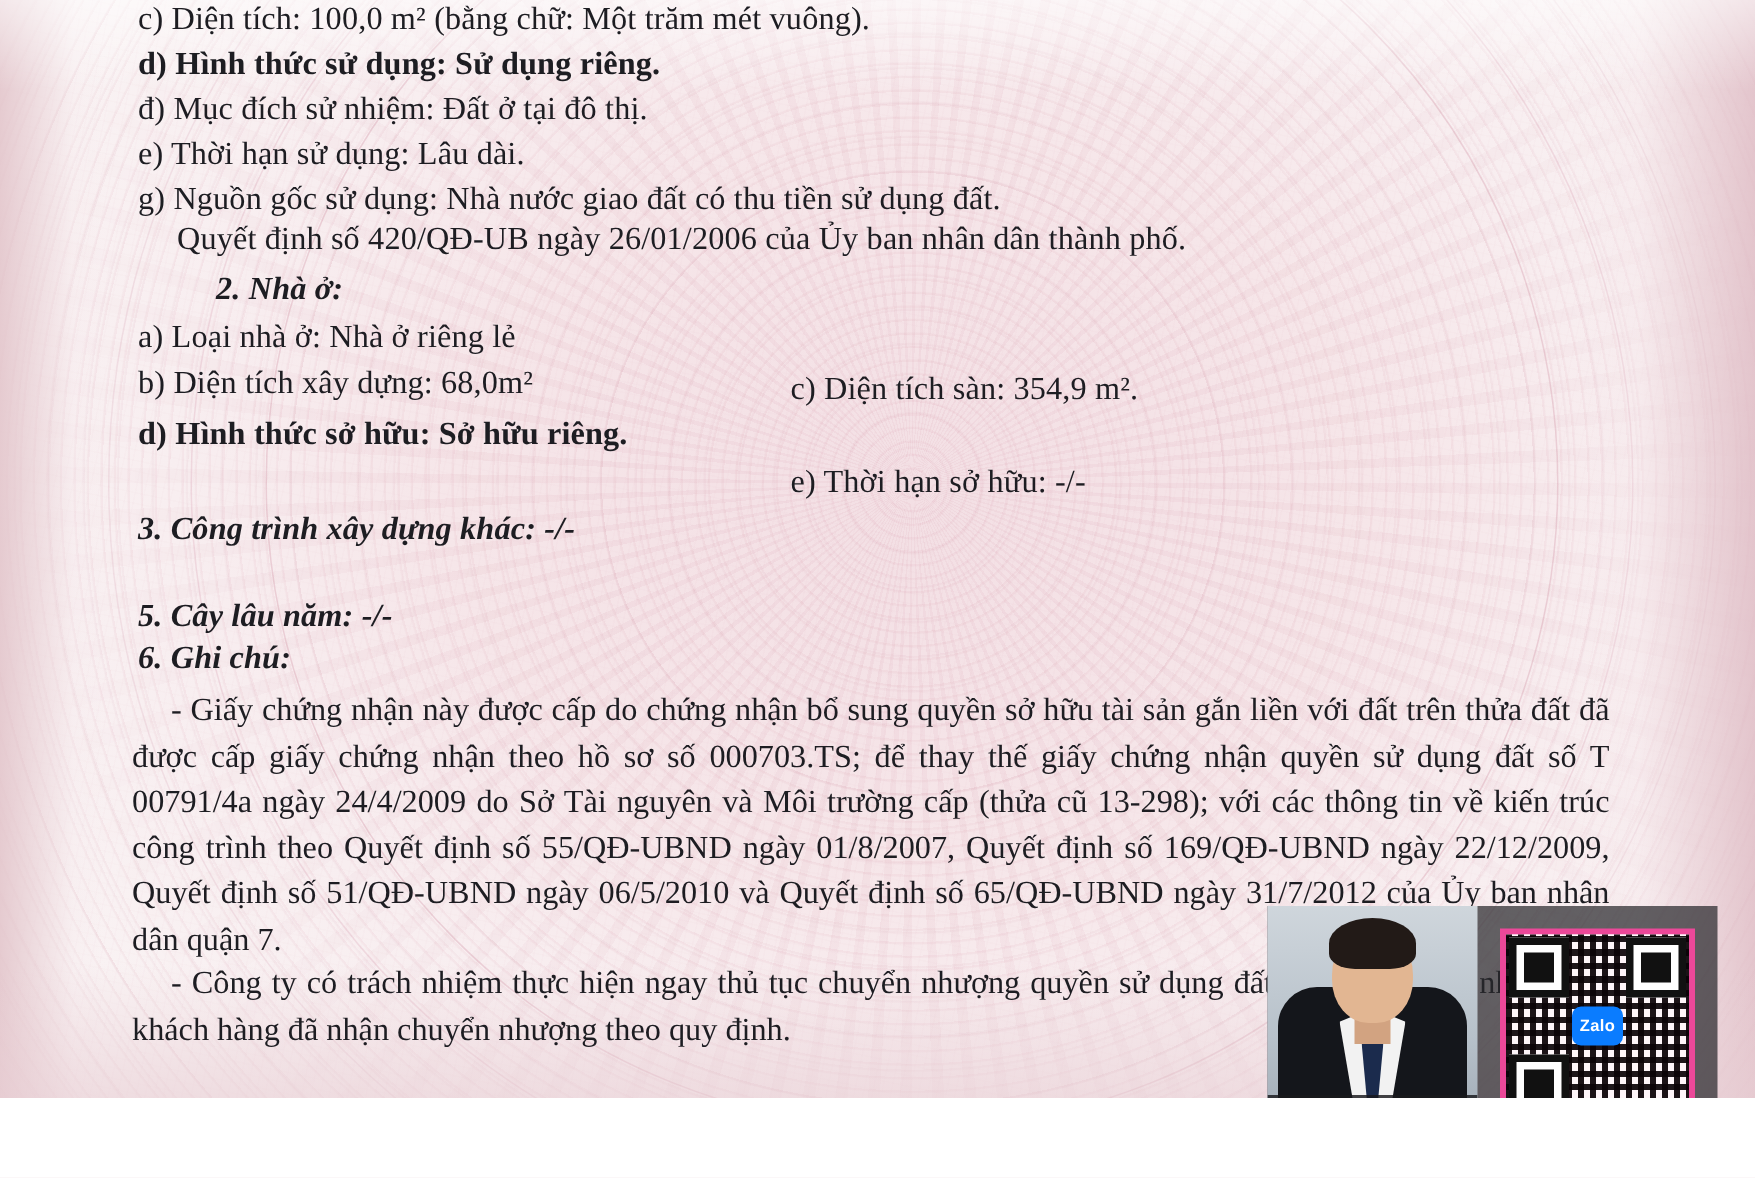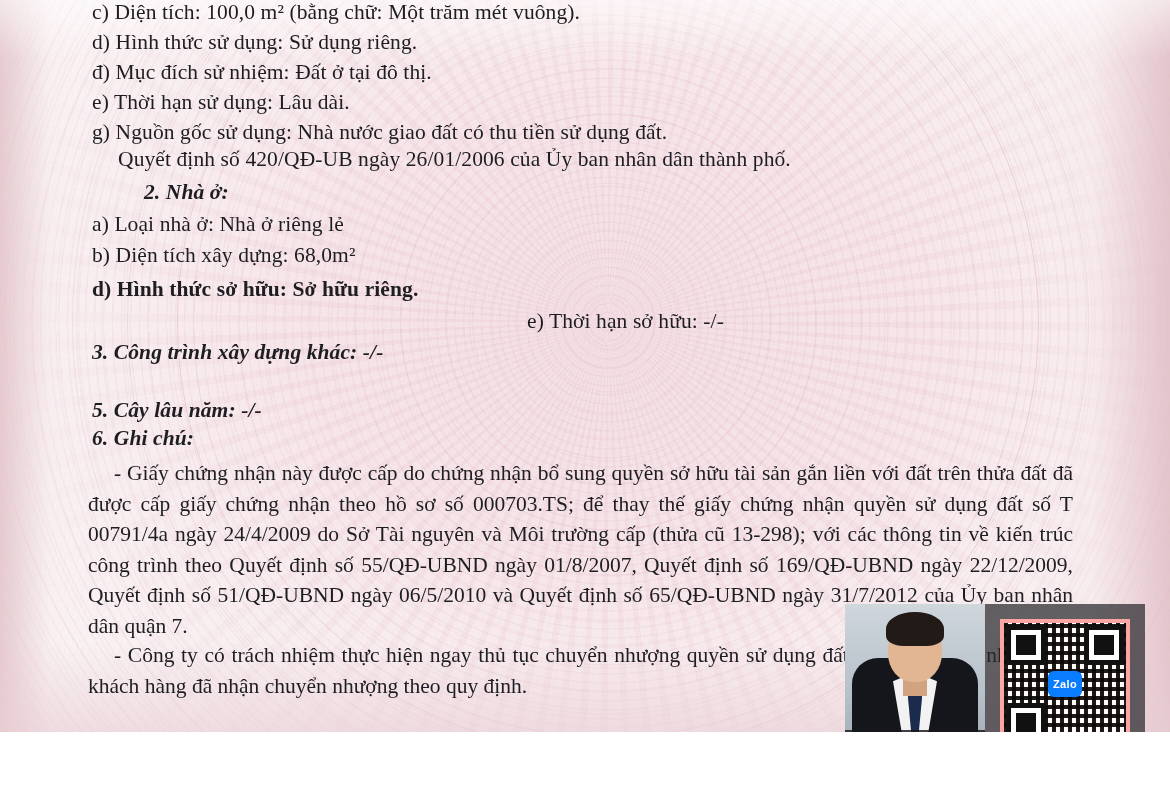--- a/index.html
+++ b/index.html
@@ -210,21 +210,21 @@
   .qr-wrap {
     flex: 1;
     display: flex;
     align-items: center;
     justify-content: center;
   }
   .qr {
     position: relative;
     width: 130px;
     height: 130px;
-    background: #fca5a5;
+    background: #ec4899;
     padding: 4px;
     box-sizing: border-box;
   }
   .qr .cells {
     position: absolute;
     inset: 4px;
     background-image:
       repeating-linear-gradient(90deg, #111 0 4px, #fff 4px 8px),
       repeating-linear-gradient(0deg, rgba(0,0,0,.92) 0 4px, rgba(255,255,255,.92) 4px 9px);
     background-blend-mode: multiply;
@@ -278,30 +278,31 @@
   <div class="bg-ring-line bg-ring-3"></div>
   <div class="bg-texture"></div>
   <div class="bg-left-band"></div>
   <div class="bg-right-band"></div>
   <div class="bg-top-fade"></div>
   <div class="bg-bottom-fade"></div>
 
   <div class="text-layer">
 
     <div class="line" style="left:92px;  top:0px;">c) Diện tích: 100,0 m²   (bằng chữ: Một trăm mét vuông).</div>
-    <div class="line" style="left:92px;  top:30px;">d) Hình thức sử dụng: Sử dụng riêng.</div>
+    <div class="line" style="left:92px;  top:30px;font-weight:bold;">d) Hình thức sử dụng: Sử dụng riêng.</div>
     <div class="line" style="left:92px;  top:60px;">đ) Mục đích sử nhiệm: Đất ở tại đô thị.</div>
     <div class="line" style="left:92px;  top:90px;">e) Thời hạn sử dụng: Lâu dài.</div>
     <div class="line" style="left:92px;  top:120px;">g) Nguồn gốc sử dụng: Nhà nước giao đất có thu tiền sử dụng đất.</div>
     <div class="line" style="left:118px; top:147px;">Quyết định số 420/QĐ-UB ngày 26/01/2006 của Ủy ban nhân dân thành phố.</div>
 
     <div class="line bold-italic" style="left:108px; top:180px;margin-left:36px;">2. Nhà ở:</div>
 
     <div class="line" style="left:92px;  top:212px;">a) Loại nhà ở: Nhà ở riêng lẻ</div>
     <div class="line" style="left:92px;  top:243px;">b) Diện tích xây dựng: 68,0m²</div>
+    <div class="line" style="left:527px; top:247px;">c) Diện tích sàn: 354,9 m².</div>
     <div class="line" style="left:92px;  top:277px;font-weight:bold;">d) Hình thức sở hữu: Sở hữu riêng.</div>
     <div class="line" style="left:527px; top:309px;">e) Thời hạn sở hữu: -/-</div>
 
     <div class="line bold-italic" style="left:92px; top:340px;">3. Công trình xây dựng khác: -/-</div>
     <div class="line bold-italic" style="left:92px; top:398px;">5. Cây lâu năm: -/-</div>
     <div class="line bold-italic" style="left:92px; top:426px;">6. Ghi chú:</div>
 
     <div class="para" style="left:88px; top:458px; width:985px;"><span class="indent"></span><span>- Giấy chứng nhận này được cấp do chứng nhận bổ sung quyền sở hữu tài sản gắn liền với đất trên thửa đất đã được cấp giấy chứng nhận theo hồ sơ số 000703.TS; để thay thế giấy chứng nhận quyền sử dụng đất số T 00791/4a ngày 24/4/2009 do Sở Tài nguyên và Môi trường cấp (thửa cũ 13-298); với các thông tin về kiến trúc công trình theo Quyết định số 55/QĐ-UBND ngày 01/8/2007, Quyết định số 169/QĐ-UBND ngày 22/12/2009, Quyết định số 51/QĐ-UBND ngày 06/5/2010 và Quyết định số 65/QĐ-UBND ngày 31/7/2012 của Ủy ban nhân dân quận 7.</span></div>
 
     <div class="para" style="left:88px; top:640px; width:985px;"><span class="indent"></span><span>- Công ty có trách nhiệm thực hiện ngay thủ tục chuyển nhượng quyền sử dụng đất, quyền sở hữu nhà ở cho khách hàng đã nhận chuyển nhượng theo quy định.</span></div>

